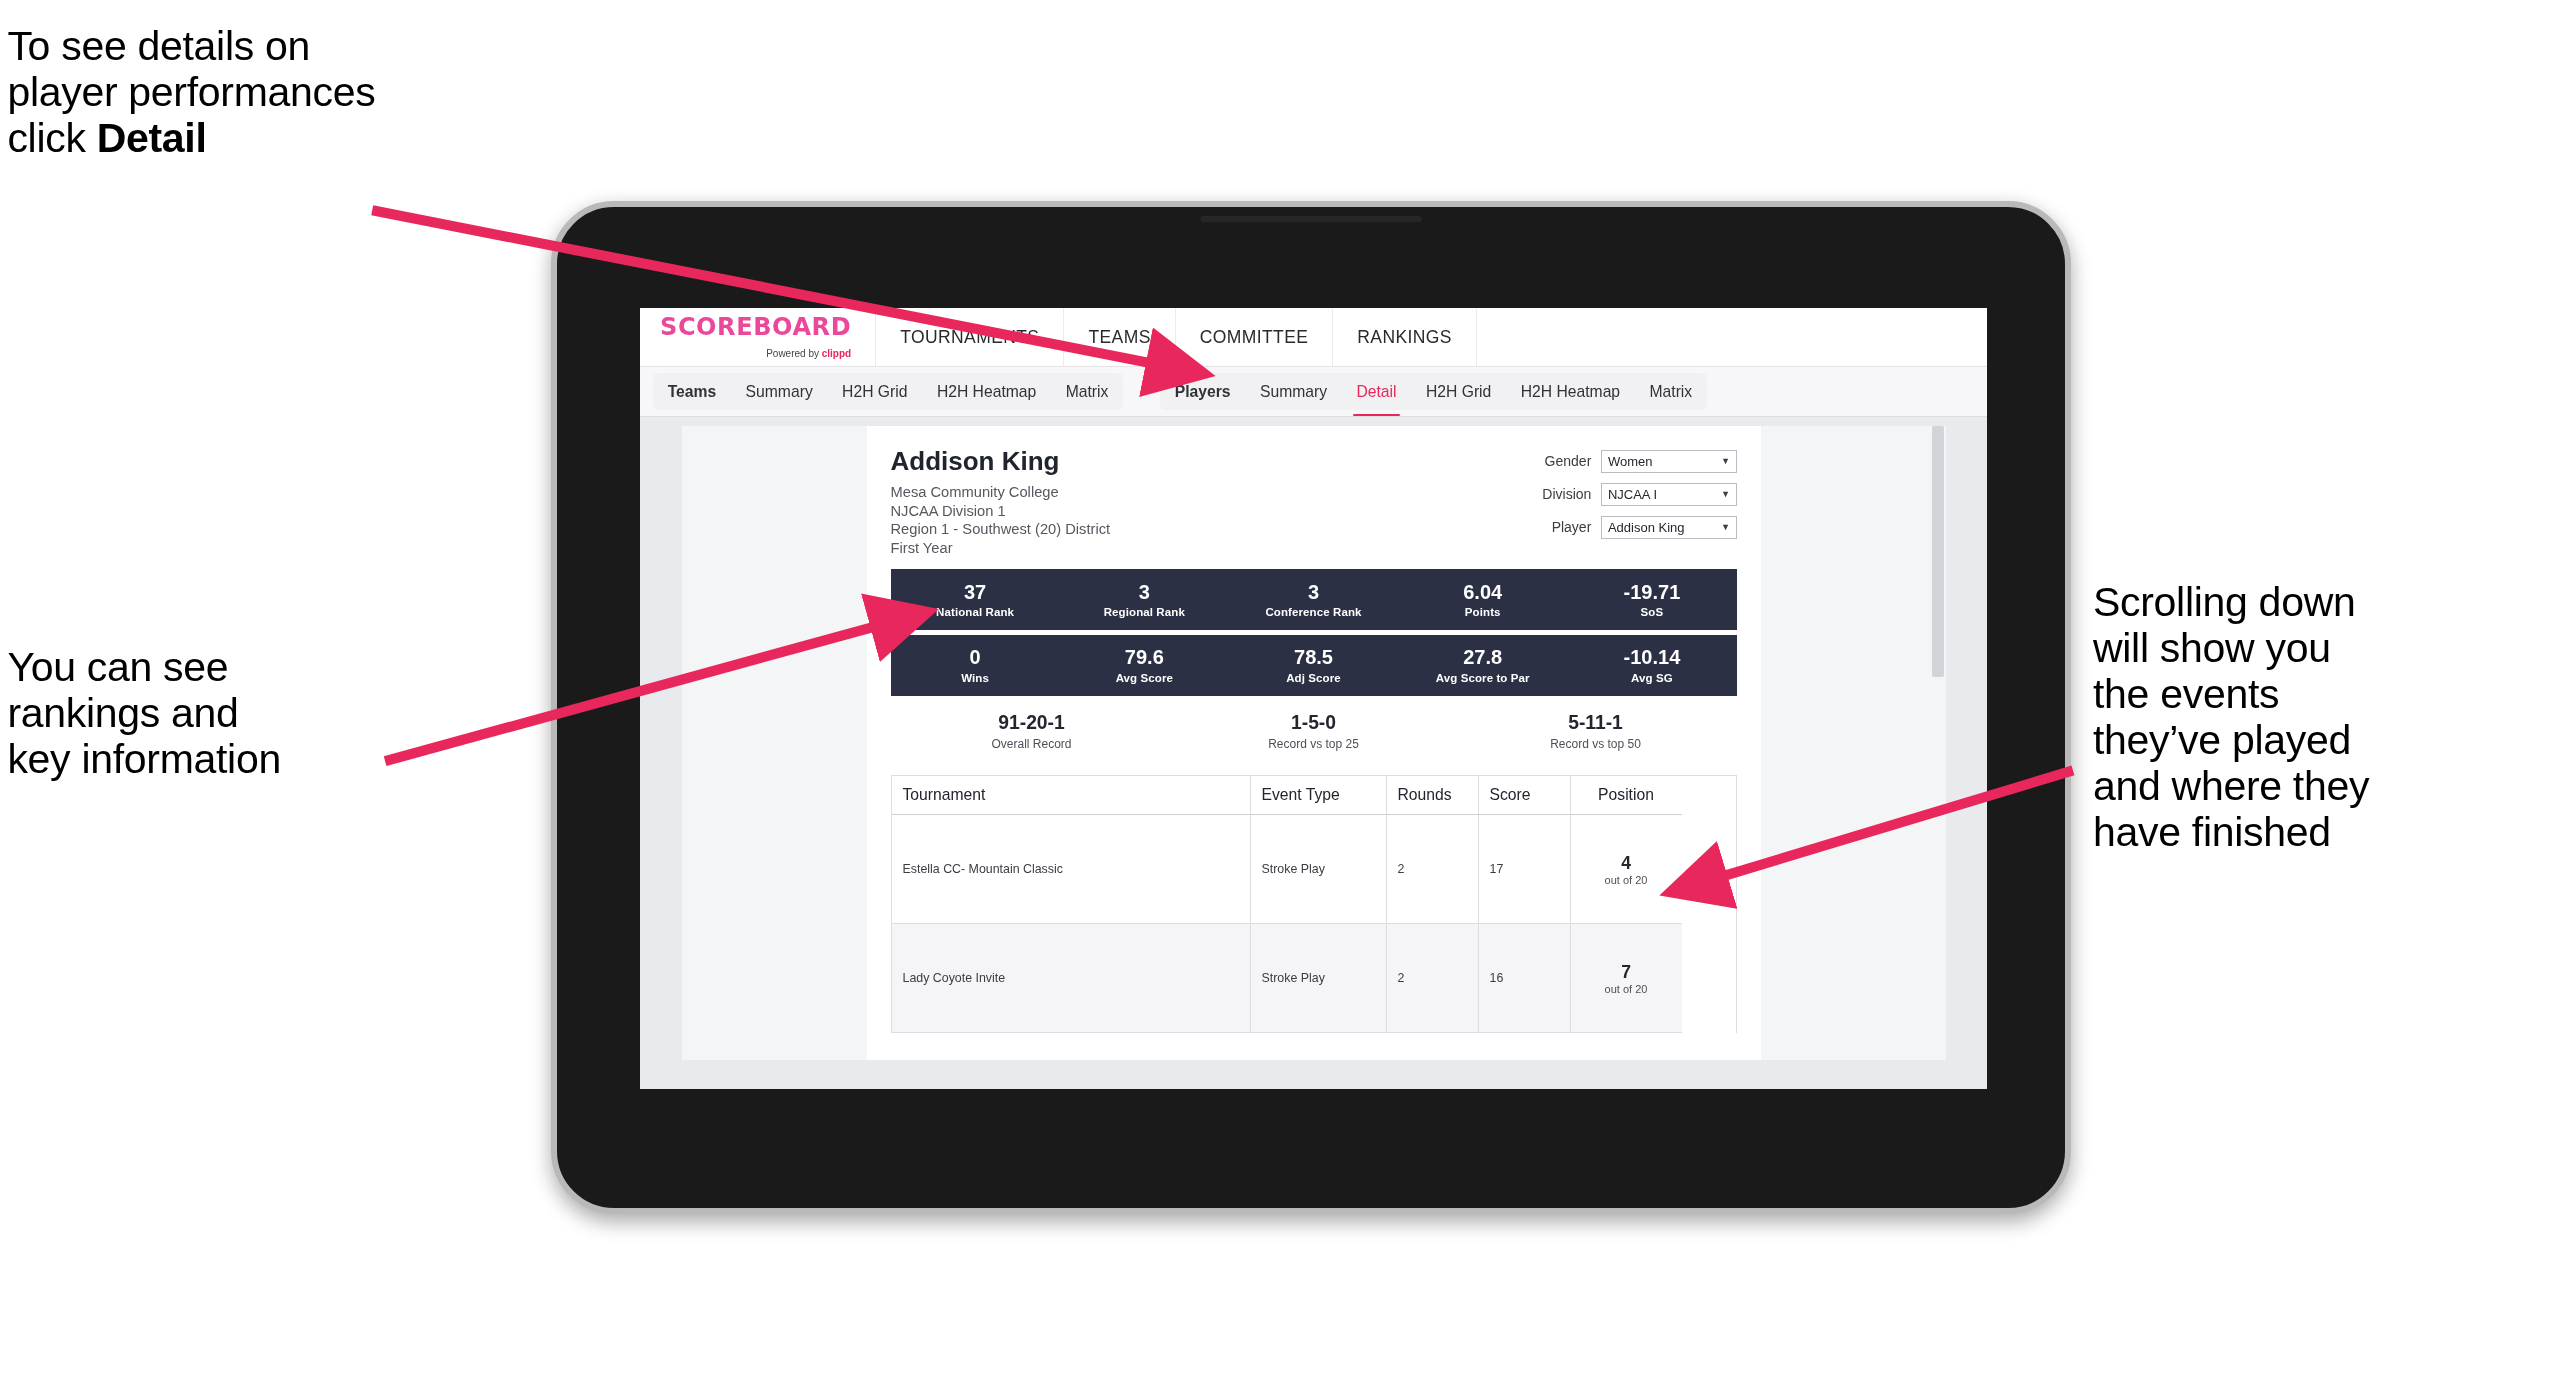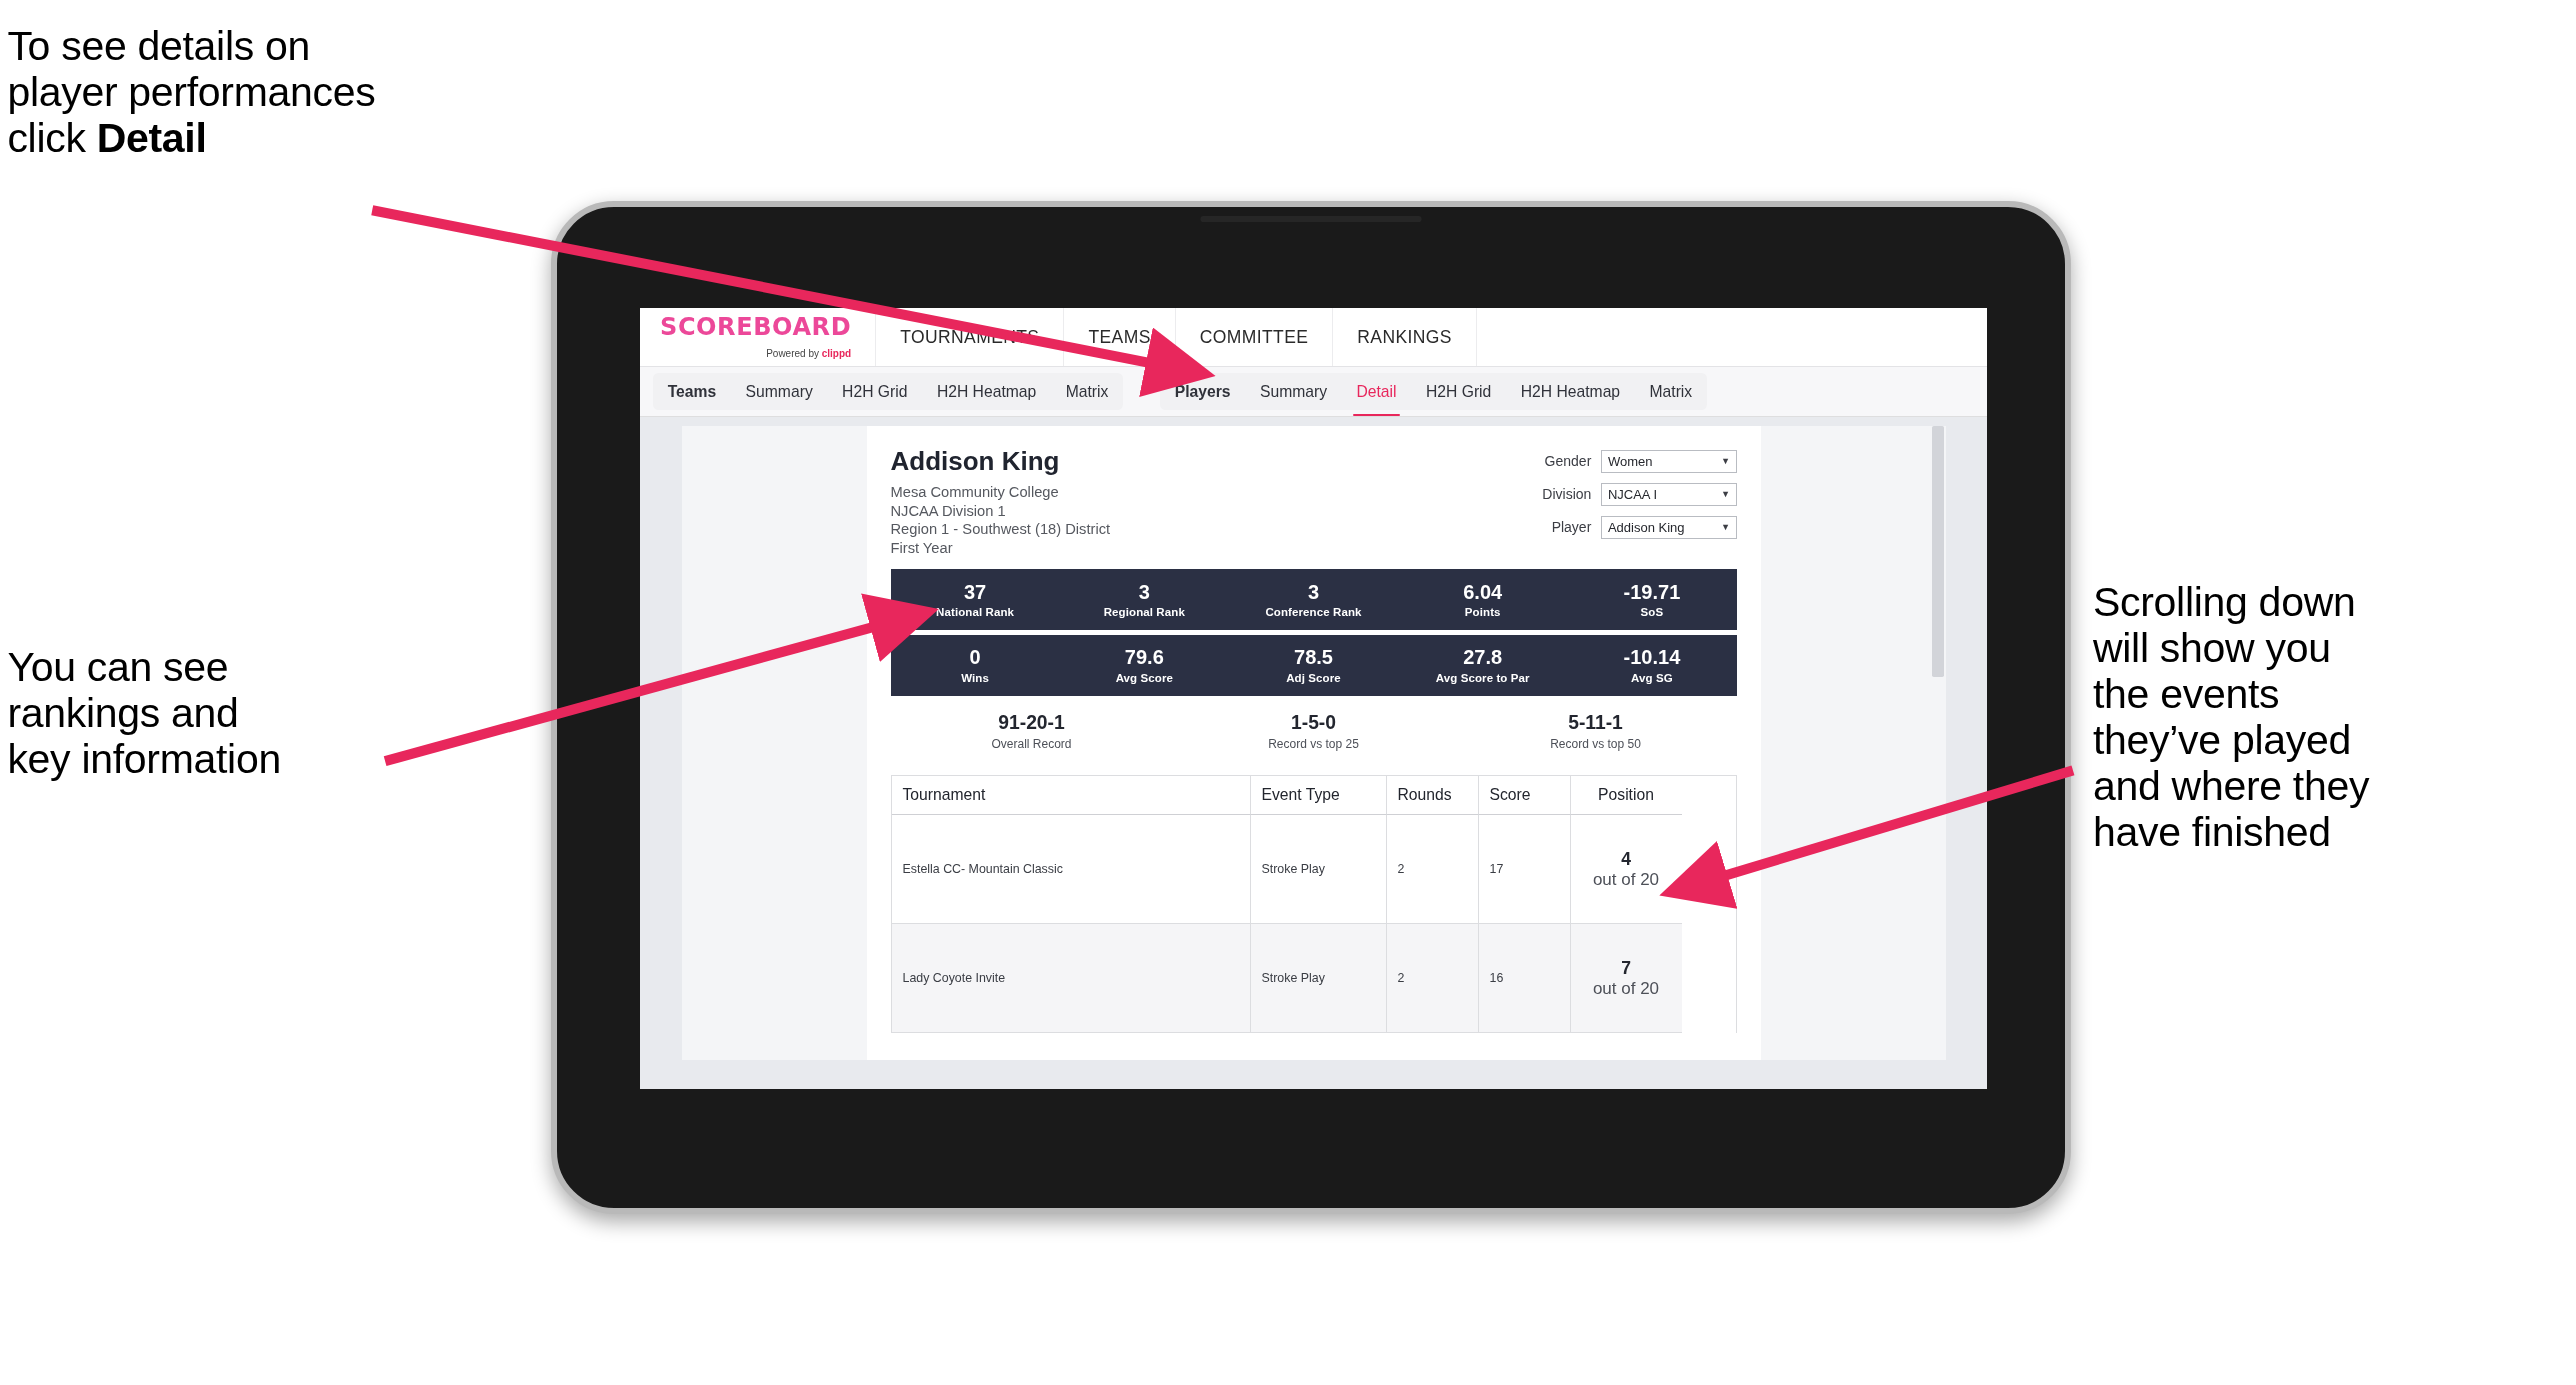--- a/index.html
+++ b/index.html
@@ -168,21 +168,21 @@
     height: 109px; display: flex; align-items: center;
   }
   .tbl-body .tr.alt .td { background: #f5f5f7; }
   .c-tour { width: 359px; }
   .c-type { width: 136px; }
   .c-rnd  { width: 92px; }
   .c-scr  { width: 92px; }
   .c-pos  { width: 111px; border-right: none !important; justify-content: center; text-align: center; }
   .tbl-head .c-pos { text-align: center; justify-content: center; display: flex; }
   .pos-val { font-size: 17.5px; font-weight: 700; color: #23262f; text-align: center; line-height: 1.2; }
-  .pos-sub { font-size: 17px; color: #4d5058; text-align: center; }
+  .pos-sub { font-size: 11px; color: #4d5058; text-align: center; }
 
   #vscroll {
     position: absolute; right: 1.8px; top: 0;
     width: 12px; height: 251px; background: #d2d4d9; border-radius: 1.8px;
   }
 </style>
 </head>
 <body>
 
 <div id="stage">
@@ -238,21 +238,21 @@
 
       <div id="appbody">
         <div id="canvas">
           <div id="card">
 
             <div class="player-head">
               <div>
                 <div class="player-name">Addison King</div>
                 <div class="player-meta">Mesa Community College</div>
                 <div class="player-meta">NJCAA Division 1</div>
-                <div class="player-meta">Region 1 - Southwest (18) District</div>
+                <div class="player-meta">Region 1 - Southwest (20) District</div>
                 <div class="player-meta">First Year</div>
               </div>
 
               <div class="filters">
                 <div class="filter-row">
                   <span class="filter-label">Gender</span>
                   <div class="filter-select">
                     <span>Women</span>
                     <span class="caret">▼</span>
                   </div>

